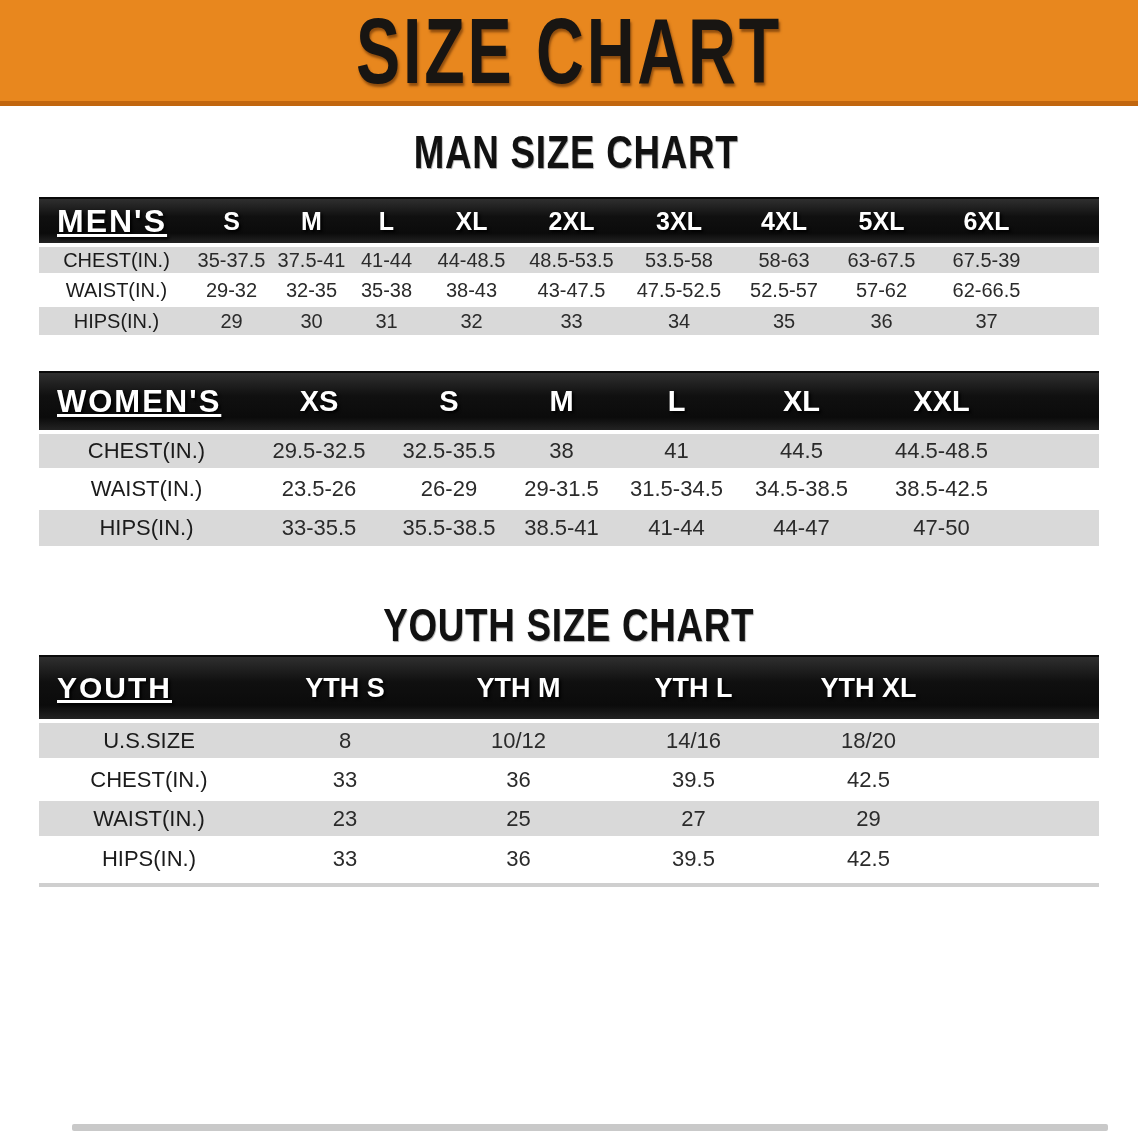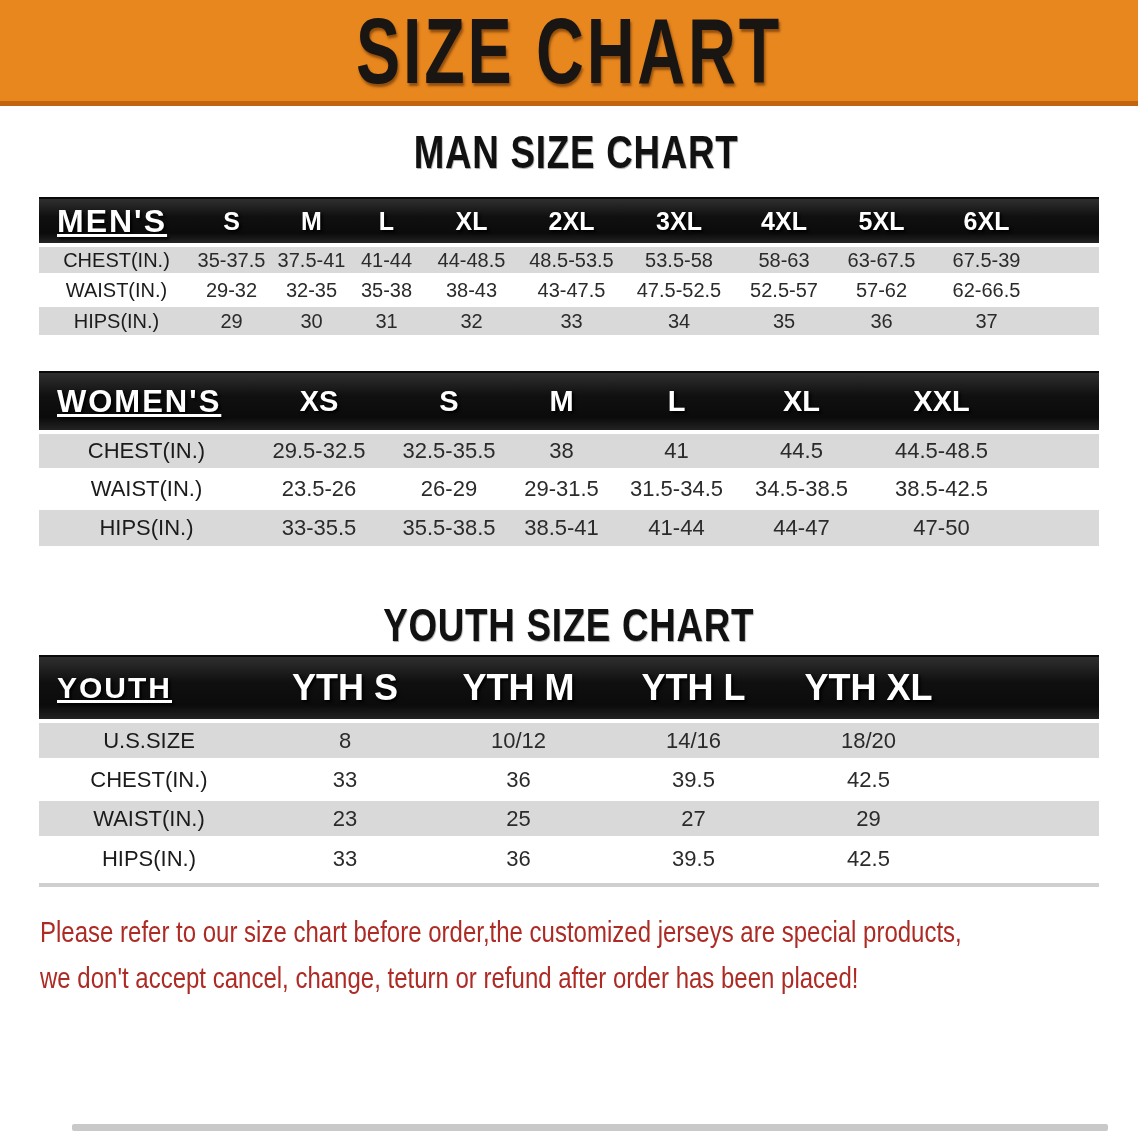--- a/index.html
+++ b/index.html
@@ -59,21 +59,21 @@
   }
   .size-table thead th.corner { text-align: left; padding-left: 18px; letter-spacing: 2px; text-decoration: underline; }
 
   #table-men thead tr   { height: 47px; }
   #table-women thead tr { height: 60px; }
   #table-youth thead tr { height: 65px; }
   #table-men thead th   { font-size: 25px; }
   #table-men thead th.corner   { font-size: 32px; }
   #table-women thead th { font-size: 29px; }
   #table-women thead th.corner { font-size: 31px; }
-  #table-youth thead th { font-size: 36px; }
+  #table-youth thead th { font-size: 27px; }
   #table-youth thead th.corner { font-size: 30px; }
 
   .size-table tbody tr { border-top: 4px solid #ffffff; background: #ffffff; }
   .size-table tbody tr.shade { background: #d9d9d9; }
   #table-men tbody tr   { height: 30px; }
   #table-women tbody tr { height: 38px; }
   #table-youth tbody tr { height: 39px; }
 
   .size-table td { text-align: center; color: #2b2b2b; padding: 0; letter-spacing: 0; }
   #table-men td   { font-size: 20px; }
@@ -292,19 +292,15 @@
           <td>36</td>
           <td>39.5</td>
           <td>42.5</td>
           <td></td>
         </tr>
       </tbody>
     </table>
 
   <div class="divider"></div>
 
-  <p class="note">
-    <span class="line">Please refer to our size chart before order,the customized jerseys are special products,</span><br>
-    <span class="line">we don't accept cancel, change, teturn or refund after order has been placed!</span>
-  </p>
 
   <div class="bottom-strip"></div>
 </div>
 
 </body></html>

